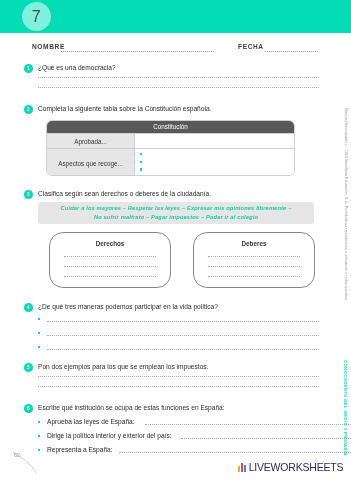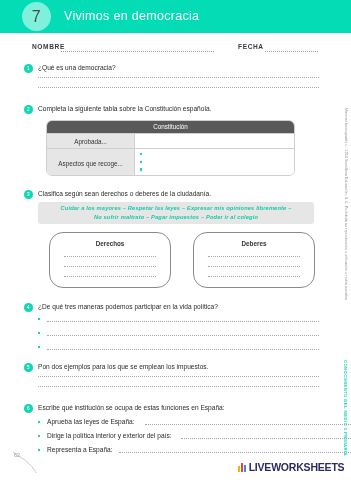--- a/index.html
+++ b/index.html
@@ -168,33 +168,32 @@
   .logo {
     position: absolute; left: 238px; top: 461px;
     display: flex; align-items: center;
   }
   .logo-bars { display: flex; align-items: flex-end; height: 9px; margin-right: 2px; }
   .logo-bars i { display: block; width: 2.2px; margin-right: 0.7px; }
   .lb1 { height: 6px; background: #F2B705; }
   .lb2 { height: 9px; background: #E8453C; }
   .lb3 { height: 7px; background: #4285F4; }
   .logo-text {
-    font-size: 10.5px; font-weight: bold; color: #2b2b60; letter-spacing: -0.2px;
+    font-size: 10.5px; font-weight: normal; color: #2b2b60; letter-spacing: -0.2px;
   }
 </style>
 </head>
 <body>
 
 <div class="page">
 
   <div class="header">
     <div class="unit-circle">
       <span class="unit-num">7</span>
     </div>
-    <div class="unit-title">Vivimos en democracia</div>
   </div>
 
   <div class="namerow">
     <span class="lbl nombre-lbl">NOMBRE</span>
     <span class="dots nombre-line"></span>
     <span class="lbl fecha-lbl">FECHA</span>
     <span class="dots fecha-line"></span>
   </div>
 
   <div class="q" id="q1">

